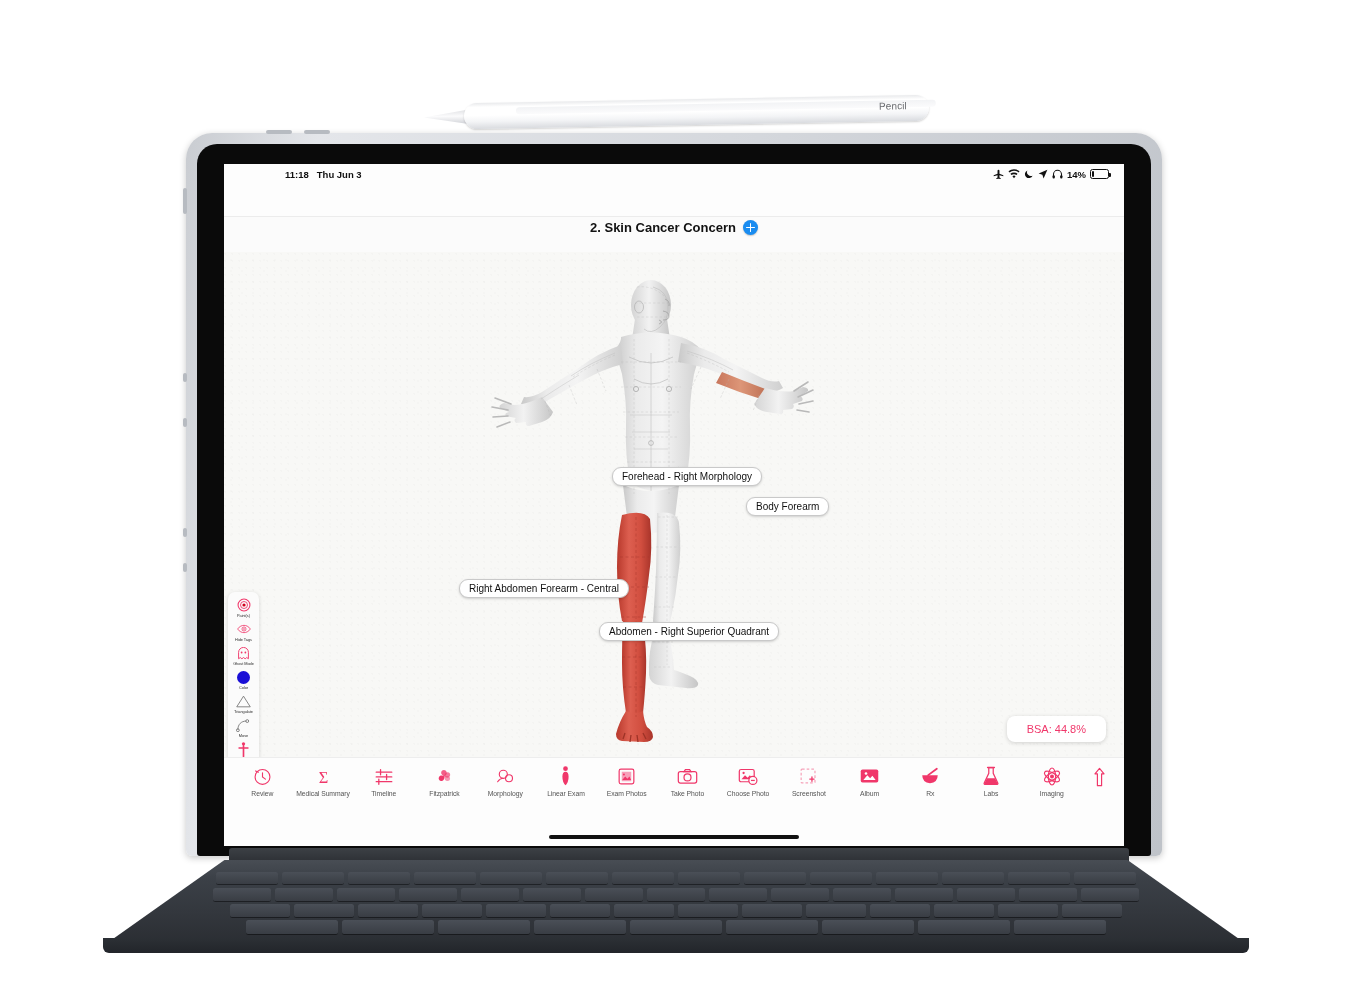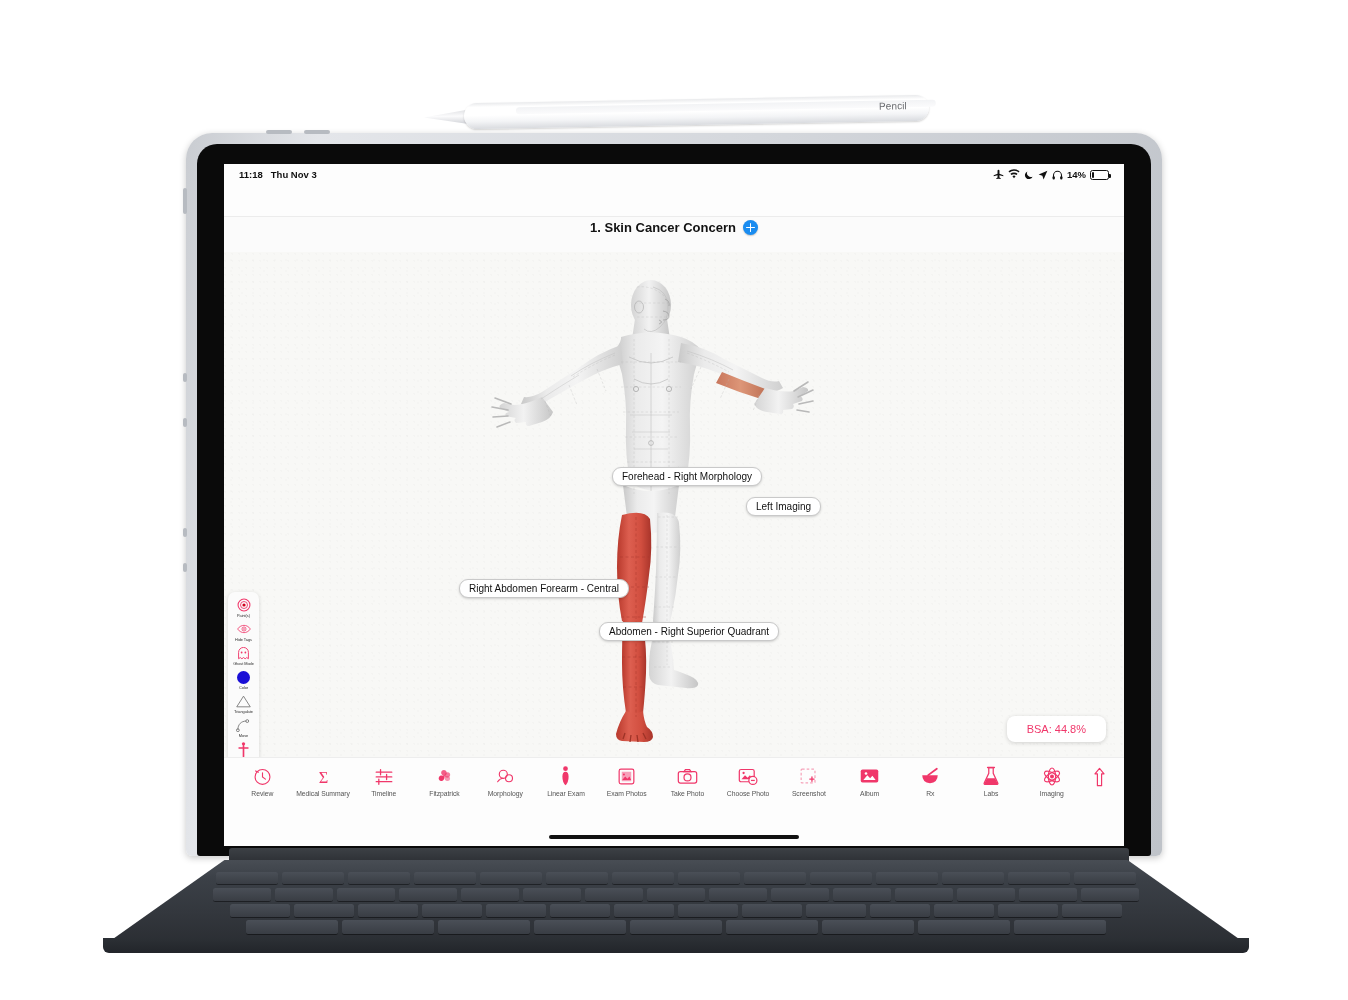--- a/index.html
+++ b/index.html
@@ -55,22 +55,22 @@
   }
   
   .frame-btn { position:absolute; background:#b7bbc1; border-radius:2px; }
 
   
   #status-bar {
     position:absolute; left:0; top:0; width:900px; height:20px;
     display:flex; align-items:center; padding:0 15px; font-size:9.5px;
     color:#101010; font-weight:bold;
   }
-  #status-left { display:flex; gap:8px; align-items:center; }
-  #status-right { margin-left:auto; display:flex; gap:4px; align-items:flex-end; font-weight:bold; }
+  #status-left { display:flex; gap:8px; align-items:center;margin-left:46px; }
+  #status-right { margin-left:auto; display:flex; gap:4px; align-items:center; font-weight:bold; }
   #status-right svg { display:block; }
   .batt-shell {
     width:19px; height:9.5px; border:1px solid #111; border-radius:2.5px;
     position:relative; display:inline-block;
   }
   .batt-shell::after {
     content:''; position:absolute; right:-3px; top:2.6px; width:1.6px; height:4px;
     background:#111; border-radius:0 1px 1px 0;
   }
   .batt-fill { position:absolute; left:1px; top:1px; height:5.5px; width:2.4px; background:#111; border-radius:1px; }
@@ -213,21 +213,21 @@
     <div class="frame-btn" style="left:-3px; top:395px; width:4px; height:9px;"></div>
     <div class="frame-btn" style="left:-3px; top:430px; width:4px; height:9px;"></div>
   </div>
   <div id="ipad-screen-bezel"></div>
 
   <div id="screen">
 
     <div id="status-bar">
       <div id="status-left">
         <span>11:18</span>
-        <span>Thu Nov 3</span>
+        <span>Thu Jun 3</span>
       </div>
       <div id="status-right">
         <span>
           <svg width="11" height="11" viewBox="0 0 16 16">
               <path fill="#111" d="M15 9.2L9.4 7V2.5a1.4 1.4 0 0 0-2.8 0V7L1 9.2v1.5l5.6-1.6v3.3l-1.8 1.2v1.1L8 14l3.2.7v-1.1l-1.8-1.2V9.1l5.6 1.6z"></path>
             </svg>
         </span>
         <span>
           <svg width="12" height="11" viewBox="0 0 16 13">
               <path fill="#111" d="M8 11.4l2.1-2.6a3.3 3.3 0 0 0-4.2 0zM8 6.1c1.3 0 2.5.45 3.4 1.2l1.4-1.7A7.5 7.5 0 0 0 8 3.9a7.5 7.5 0 0 0-4.8 1.7l1.4 1.7A5.3 5.3 0 0 1 8 6.1zM8 1.6c2.2 0 4.3.78 6 2.1l1.4-1.7A11.6 11.6 0 0 0 8-.6 11.6 11.6 0 0 0 .6 2l1.4 1.7A9.6 9.6 0 0 1 8 1.6z"></path>
@@ -253,21 +253,21 @@
         <span>14%</span>
         <span class="batt-shell">
             <span class="batt-fill"></span>
           </span>
       </div>
     </div>
 
 
     <div id="concern-bar">
       <div id="concern-title-row">
-        <span id="concern-title">1. Skin Cancer Concern</span>
+        <span id="concern-title">2. Skin Cancer Concern</span>
         <span class="plus-btn" style="background:#1a8cf0;"></span>
       </div>
     </div>
 
     <div id="canvas">
 
       <div id="tool-palette">
 
         <div class="tool">
           <span class="tool-ico">
@@ -432,21 +432,21 @@
             <path d="M205 72 v155 M240 72 v155"></path>
             <path d="M258 86 q24 9 42 19 M272 100 l-10 22 M300 112 l-9 20 M330 128 l-6 16"></path>
             <path d="M186 88 q-24 10 -42 22 M168 102 l9 22 M140 118 l8 20 M116 134 l6 16"></path>
             <path d="M229 250 h20 M227 280 h22 M226 310 h22 M225 340 h20 M224 375 h20 M225 400 h18"></path>
             <path d="M238 248 v150"></path>
           </g>
         </svg>
       </div>
 
       <div class="tag" style="left:388px; top:215px;">Forehead - Right Morphology</div>
-      <div class="tag" style="left:522px; top:245px;">Left Imaging</div>
+      <div class="tag" style="left:522px; top:245px;">Body Forearm</div>
       <div class="tag" style="left:235px; top:327px;">Right Abdomen Forearm - Central</div>
       <div class="tag" style="left:375px; top:370px;border-radius:9px;">Abdomen - Right Superior Quadrant</div>
       <div class="tag" style="left:374px; top:535px;">Right Lower Extremity</div>
 
       <div id="bsa">BSA: 44.8%</div>
     </div>
 
     <div id="bottom-bar">
 
       <div class="bb-item">

